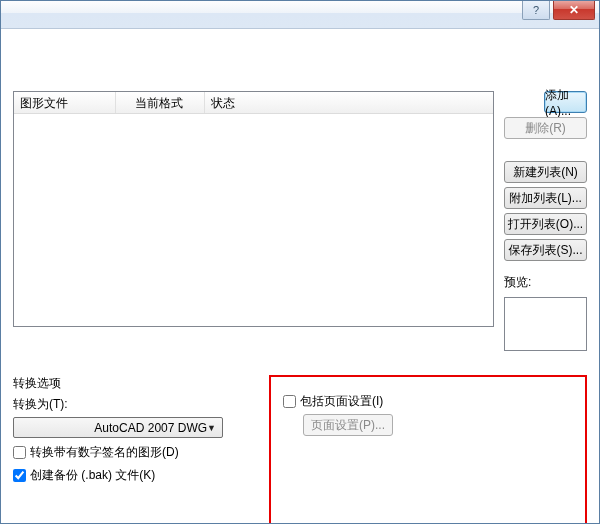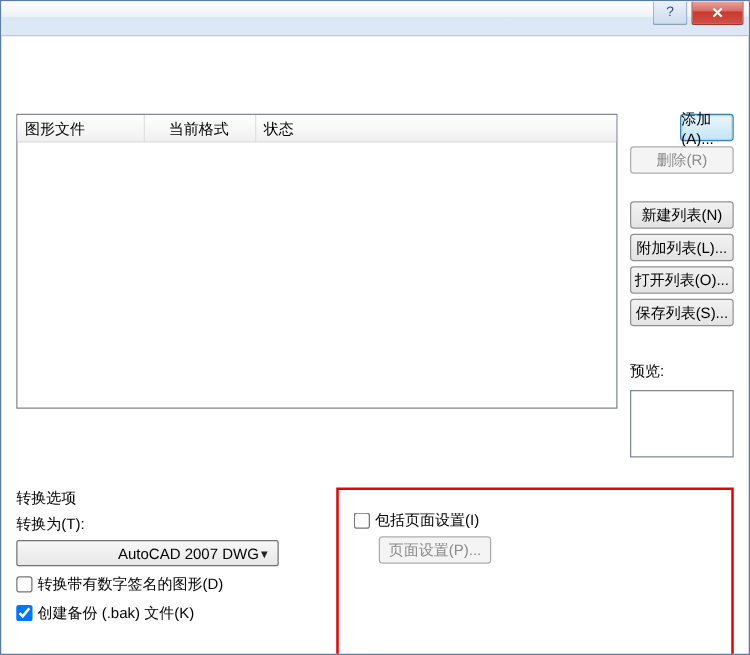--- a/index.html
+++ b/index.html
@@ -90,21 +90,21 @@
     background: linear-gradient(to bottom, #eaf6fd, #c4e5f6);
     margin-left: 40px;
   }
   .btn.disabled {
     color: #8a8a8a;
     background: #f4f4f4;
     border-color: #adadad;
     cursor: default;
   }
   .side-gap { height: 14px; }
-  .preview-label { margin-top: 24px; margin-bottom: 2px; font-size: 12px; }
+  .preview-label { margin-top: 9px; margin-bottom: 2px; font-size: 12px; }
   .preview-box {
     border: 1px solid #828790;
     width: 83px; height: 54px;
     background: #fff;
   }
   .lower {
     display: flex; margin-top: 24px; gap: 16px;
   }
   .convert-opts { width: 240px; }
   .convert-opts h4 {

